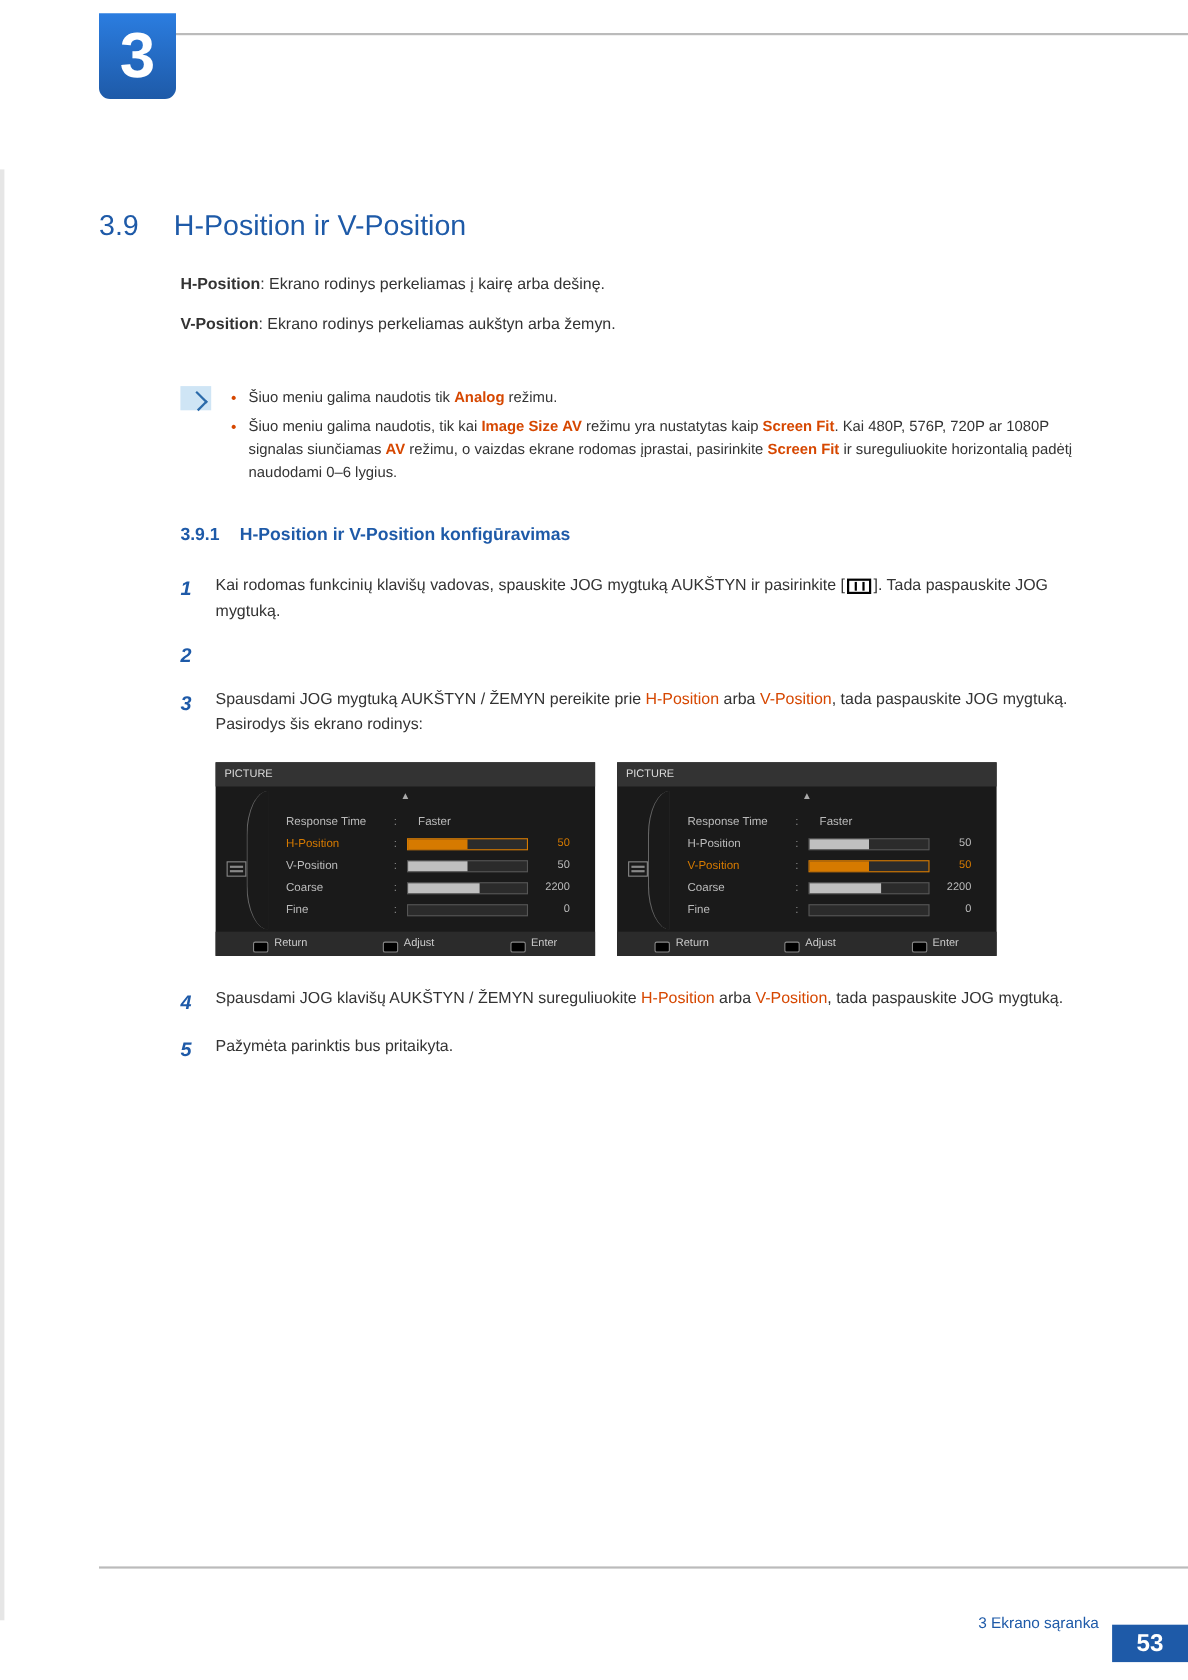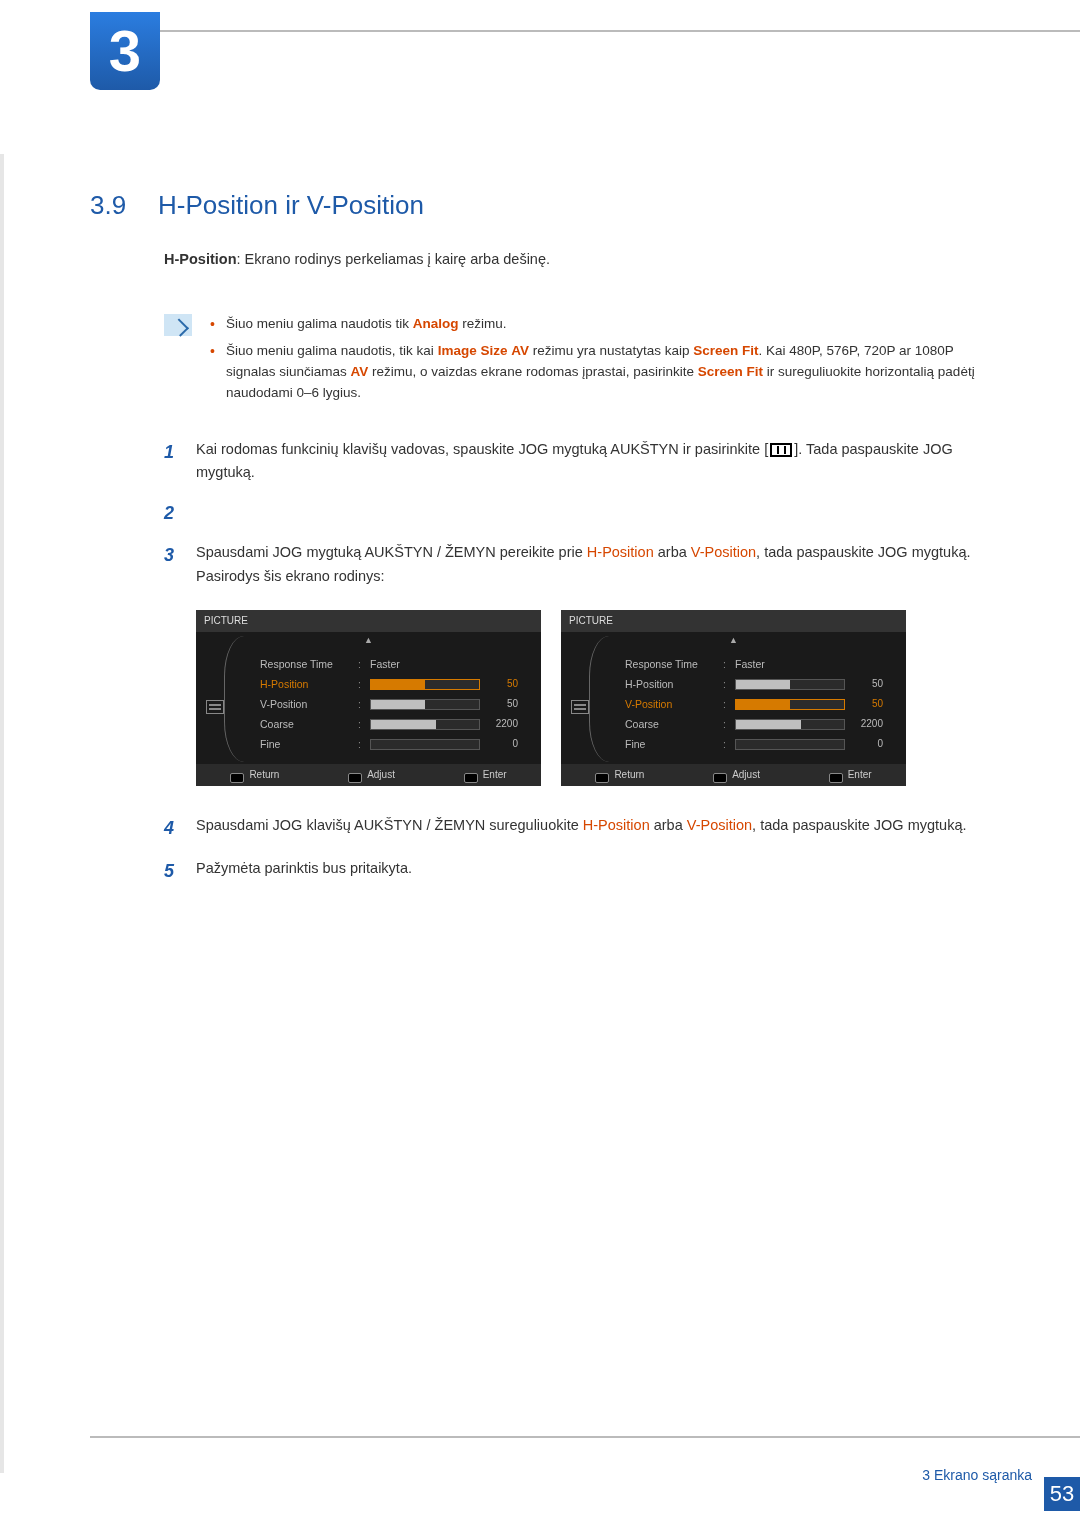--- a/index.html
+++ b/index.html
@@ -143,82 +143,88 @@
   .osd-menuicon::before{top:3px;} .osd-menuicon::after{top:7px;}
   .osd-curve {
     position:absolute; left:28px; top:26px; width:20px; height:126px;
     border-left:1px solid #666; border-radius: 40px 0 0 40px / 80px 0 0 80px;
   }
   .osd-rows { flex:1; padding:6px 10px 0 26px; }
   .osd-row { display:flex; align-items:center; height:20px; gap:6px;}
   .osd-label { width:92px; color:#bbb; }
   .osd-label.sel { color:#d67a00; }
   .osd-colon { color:#888; width:6px;}
-  .osd-val { color:#bbb; width:50px;}
+  .osd-val { color:#bbb; width:50px;text-align:center;}
   .osd-bar {
     height:11px; background:#2b2b2b; border:1px solid #555; width:110px; position:relative;
   }
   .osd-bar .fill { position:absolute; top:0; left:0; bottom:0; background:#bfbfbf; }
   .osd-bar.sel { border-color:#d67a00; }
   .osd-bar.sel .fill { background:#d67a00; }
   .osd-num { width:32px; text-align:right; color:#bbb; font-size:10px;}
   .osd-num.sel { color:#d67a00;}
   .osd-foot {
     position:absolute; bottom:0; left:0; right:0;
     background:#2b2b2b; height:22px;
     display:flex; justify-content:space-around; align-items:center;
     font-size:10px; color:#ccc;
   }
   .osd-foot span { display:flex; align-items:flex-end; gap:5px;}
   .fi { display:inline-block; background:#000; border:1px solid #888; border-radius:2px; width:14px; height:10px;}
   .footer {
     position:absolute; bottom:16px; right:0; left:90px;
     border-top:2px solid #bbb;
-    padding-top:0;
+    padding-top:12px;
     display:flex; justify-content:flex-end; align-items:center;
     gap:0;
   }
   .footer-text { color:#1e5aa8; font-size:14px; padding-right:12px;}
   .footer-page {
-    background:#1e5aa8; color:#fff; font-size:22px; font-weight:normal;
-    width:36px; height:34px; display:flex; align-items:center; justify-content:center;margin-top:39px;
+    background:#1e5aa8; color:#fff; font-size:22px; font-weight:bold;
+    width:69px; height:34px; display:flex; align-items:center; justify-content:center;margin-top:39px;
   }
   .left-margin-line {
     position:absolute; left:0; top:154px; bottom:54px; width:4px; background:#e6e6e6;
   }
 </style>
 </head>
 <body>
 
 <div class="page">
   <div class="left-margin-line"></div>
   <div class="hr-top"></div>
   <div class="chapter-badge">3</div>
 
   <div class="section-heading">
     <span class="section-num">3.9</span><span>H-Position ir V-Position</span>
   </div>
 
   <div class="body">
     <p class="para">
       <span class="bold">H-Position</span><span>: Ekrano rodinys perkeliamas į kairę arba dešinę.</span>
+    </p>
+    <p class="para">
+      <span class="bold">V-Position</span><span>: Ekrano rodinys perkeliamas aukštyn arba žemyn.</span>
     </p>
 
     <div class="note-block">
       <div class="note-icon"></div>
       <ul class="note-list">
         <li>
           <span>Šiuo meniu galima naudotis tik </span><span class="orange">Analog</span><span> režimu.</span>
         </li>
         <li>
           <span>Šiuo meniu galima naudotis, tik kai </span><span class="orange">Image Size</span><span> </span><span class="orange">AV</span><span> režimu yra nustatytas kaip </span><span class="orange">Screen Fit</span><span>. Kai 480P, 576P, 720P ar 1080P signalas siunčiamas </span><span class="orange">AV</span><span> režimu, o vaizdas ekrane rodomas įprastai, pasirinkite </span><span class="orange">Screen Fit</span><span> ir sureguliuokite horizontalią padėtį naudodami 0–6 lygius.</span>
         </li>
       </ul>
     </div>
 
+    <div class="subsection">
+      <span class="subsection-num">3.9.1</span><span>H-Position ir V-Position konfigūravimas</span>
+    </div>
 
     <ol class="steps">
       <li>
         <span class="stepnum">1</span>
         <span>
           <span>Kai rodomas funkcinių klavišų vadovas, spauskite JOG mygtuką AUKŠTYN ir pasirinkite [</span><span class="inline-icon"></span><span>]. Tada paspauskite JOG mygtuką.</span>
         </span>
       </li>
       <li>
         <span class="stepnum">2</span>

